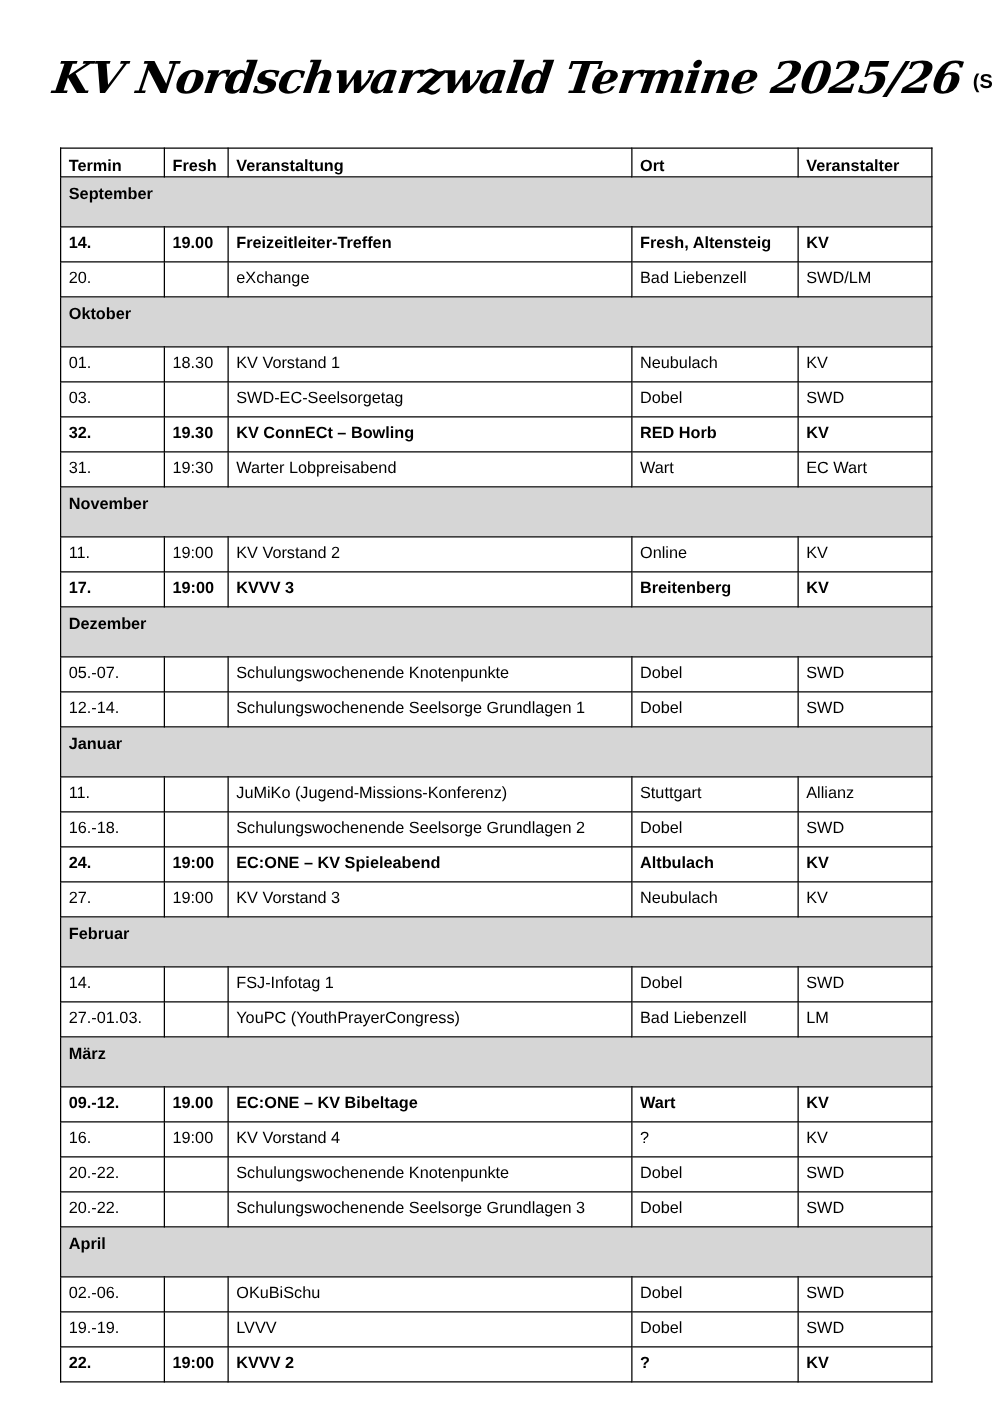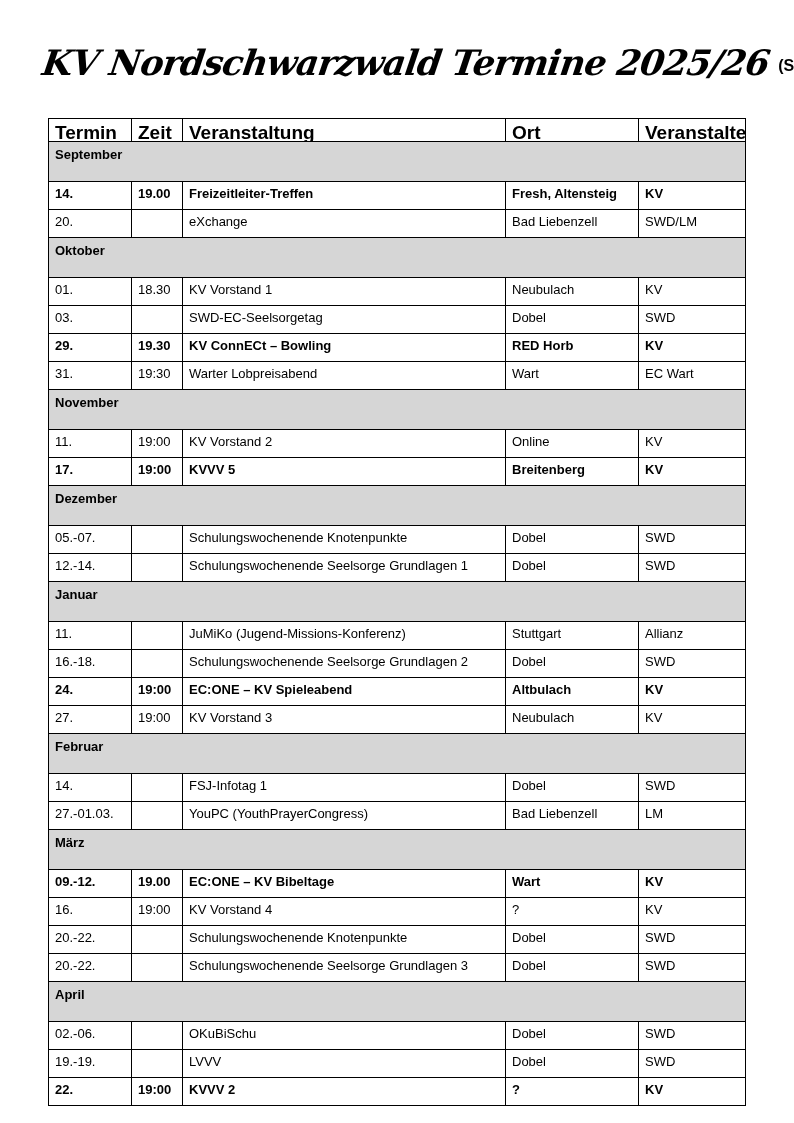--- a/index.html
+++ b/index.html
@@ -56,21 +56,21 @@
     vertical-align: top;
     text-align: left;
     overflow: hidden;
     white-space: nowrap;
     padding: 4px 2px 0 6px;
     font-size: 13px;
     line-height: 16px;
   }
   table.termine th {
     height: 22px;
-    font-size: 19px;
+    font-size: 13px;
     font-weight: bold;
     padding-top: 6px;
   }
   tr.data-row td { height: 28px; }
   tr.bold td { font-weight: bold; }
   tr.month-row td {
     height: 40px;
     background: var(--section-bg, #d6d6d6);
     font-weight: bold;
     padding-top: 5px;
@@ -89,21 +89,21 @@
     <colgroup>
       <col style="width:83px">
       <col style="width:51px">
       <col style="width:323px">
       <col style="width:133px">
       <col style="width:107px">
     </colgroup>
     <thead>
       <tr>
         <th>Termin</th>
-        <th>Zeit</th>
+        <th>Fresh</th>
         <th>Veranstaltung</th>
         <th>Ort</th>
         <th>Veranstalter</th>
       </tr>
     </thead>
     <tbody>
 
     <tr class="month-row">
           <td colspan="5">September</td>
         </tr>
@@ -132,21 +132,21 @@
           <td>KV</td>
         </tr>
         <tr class="data-row">
           <td>03.</td>
           <td></td>
           <td>SWD-EC-Seelsorgetag</td>
           <td>Dobel</td>
           <td>SWD</td>
         </tr>
         <tr class="data-row bold">
-          <td>29.</td>
+          <td>32.</td>
           <td>19.30</td>
           <td>KV ConnECt – Bowling</td>
           <td>RED Horb</td>
           <td>KV</td>
         </tr>
         <tr class="data-row">
           <td>31.</td>
           <td>19:30</td>
           <td>Warter Lobpreisabend</td>
           <td>Wart</td>
@@ -158,21 +158,21 @@
         <tr class="data-row">
           <td>11.</td>
           <td>19:00</td>
           <td>KV Vorstand 2</td>
           <td>Online</td>
           <td>KV</td>
         </tr>
         <tr class="data-row bold">
           <td>17.</td>
           <td>19:00</td>
-          <td>KVVV 5</td>
+          <td>KVVV 3</td>
           <td>Breitenberg</td>
           <td>KV</td>
         </tr>
         <tr class="month-row">
           <td colspan="5">Dezember</td>
         </tr>
         <tr class="data-row">
           <td>05.-07.</td>
           <td></td>
           <td>Schulungswochenende Knotenpunkte</td>

